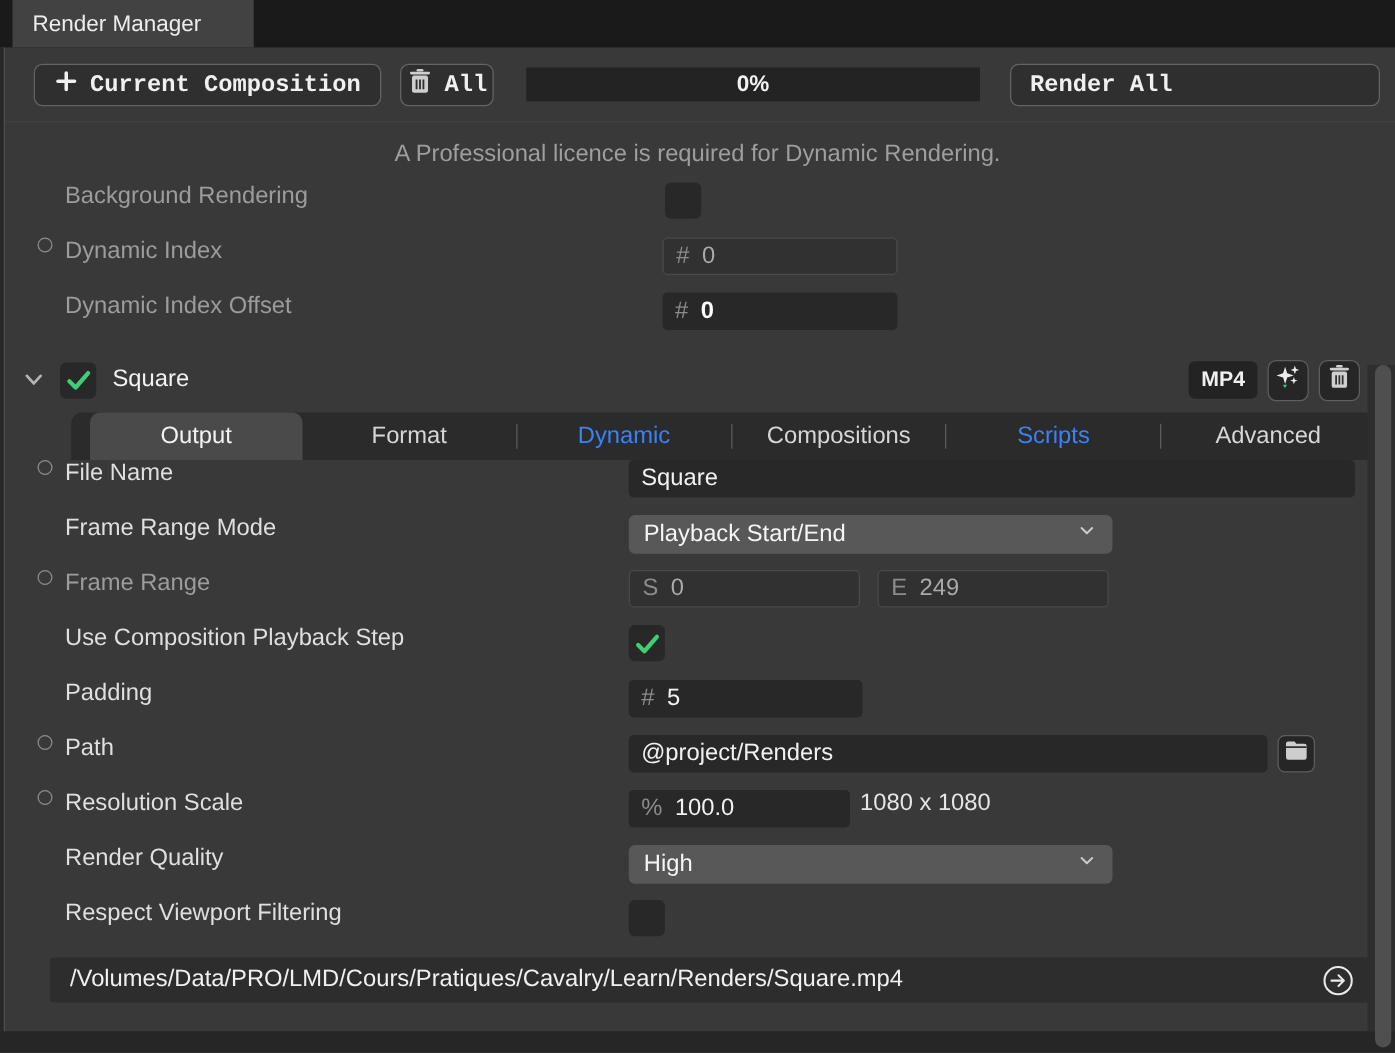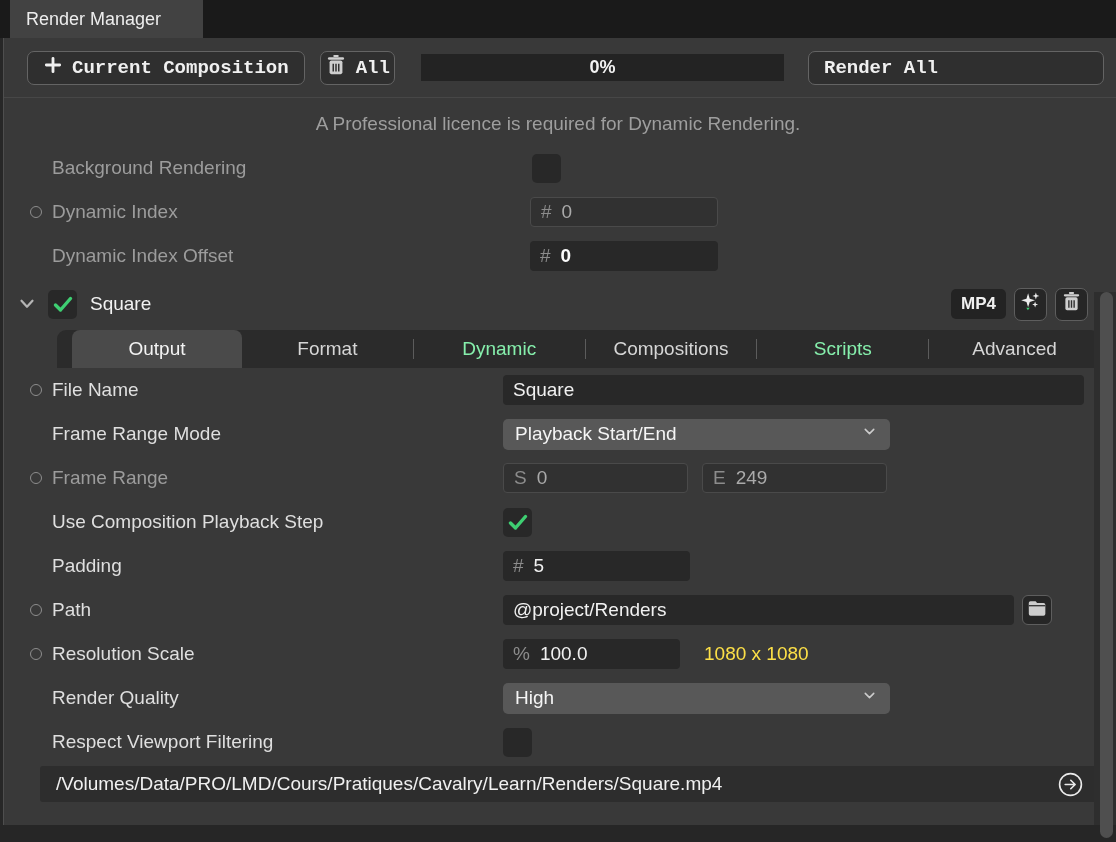--- a/index.html
+++ b/index.html
@@ -31,21 +31,21 @@
     font-family:Liberation Mono, monospace;
   }
   .btn-add { margin-left:15px; }
   .btn-all { margin-left:15px; padding:0 4px; }
   .progress { flex:1; margin:0 24px 0 26px; height:27px; background:#232323; display:flex; align-items:center; justify-content:center; font-weight:600; font-size:18px; color:#f2f2f2; }
   .btn-render-all { width:296px; }
   .divider { height:1px; background:#2a2a2a; border-bottom:1px solid #474747; }
   
   .notice { margin:12px 0 8px; height:28px; line-height:28px; text-align:center; color:#9e9e9e; }
   
-  .row { height:44px; display:flex; align-items:center; padding-left:30px; }
+  .row { height:44px; display:flex; align-items:flex-start; padding-left:30px; }
   .ind { width:22px; flex:none; display:flex; align-items:center; }
   .circle { width:12px; height:12px; border:1.5px solid #8d8d8d; border-radius:50%; }
   .rlabel { flex:none; color:#dfdfdf; }
   .row.disabled .rlabel { color:#9c9c9c; }
   .gsec .rlabel { width:478px; }
   .details .rlabel { width:451px; }
   
   .inp { height:30px; background:#282828; border-radius:4px; display:flex; align-items:center; padding:0 10px; }
   .inp .pfx { color:#8c8c8c; margin-right:10px; }
   .inp .val { color:#f1f1f1; }
@@ -63,27 +63,27 @@
   .chev { width:24px; margin-right:8px; display:flex; align-items:center; cursor:pointer; }
   .item-name { margin-left:13px; color:#f2f2f2; }
   .spacer { flex:1; }
   .badge { height:30px; padding:0 10px; background:#232323; border-radius:5px; display:flex; align-items:center; font-size:17px; font-weight:600; color:#f0f0f0;margin-left:34px; }
   .iconbtn { width:33px; height:33px; background:#262626; border:1.5px solid #5e5e5e; border-radius:7px; display:flex; align-items:center; justify-content:center; margin-left:8px; cursor:pointer; }
   
   .tabs { height:38px; margin:2px 16px 0 57px; background:#2b2b2b; border-radius:9px 9px 0 0; display:flex; align-items:stretch; }
   .tab { display:flex; align-items:center; justify-content:center; color:#d6d6d6; cursor:pointer; }
   .tab.active { width:170px; flex:none; background:#4a4a4a; border-radius:8px 8px 0 0; margin-left:15px; color:#f3f3f3; }
   .tab.normal, .tab.disabled { flex:1; }
-  .tab.disabled { color:#86efac; }
+  .tab.disabled { color:#3b82f6; }
   .tabsep { width:1px; height:20px; background:#5c5c5c; align-self:center; }
   
   .token { color:var(--teal,#80d0bd); }
   
   .pathbar { margin:2px 0 0 40px; width:1056px; height:36px; background:#2d2d2d; border-radius:3px; display:flex; align-items:center; padding:0 12px 0 16px; color:#f0f0f0; }
-  .restext { margin-left:24px; color:#fde047; }
+  .restext { margin-left:8px; color:#e5e5e5; }
   
   .scrollgutter { position:absolute; left:1094px; top:292px; width:22px; height:533px; background:#2e2e2e; }
   .scrollthumb { position:absolute; left:1100px; top:292px; width:13px; height:546px; background:#4f4f4f; border-radius:7px; cursor:pointer; }
 </style>
 </head>
 <body>
 
 <div class="topstrip">
   <div class="wintab">
     <span>Render Manager</span>

